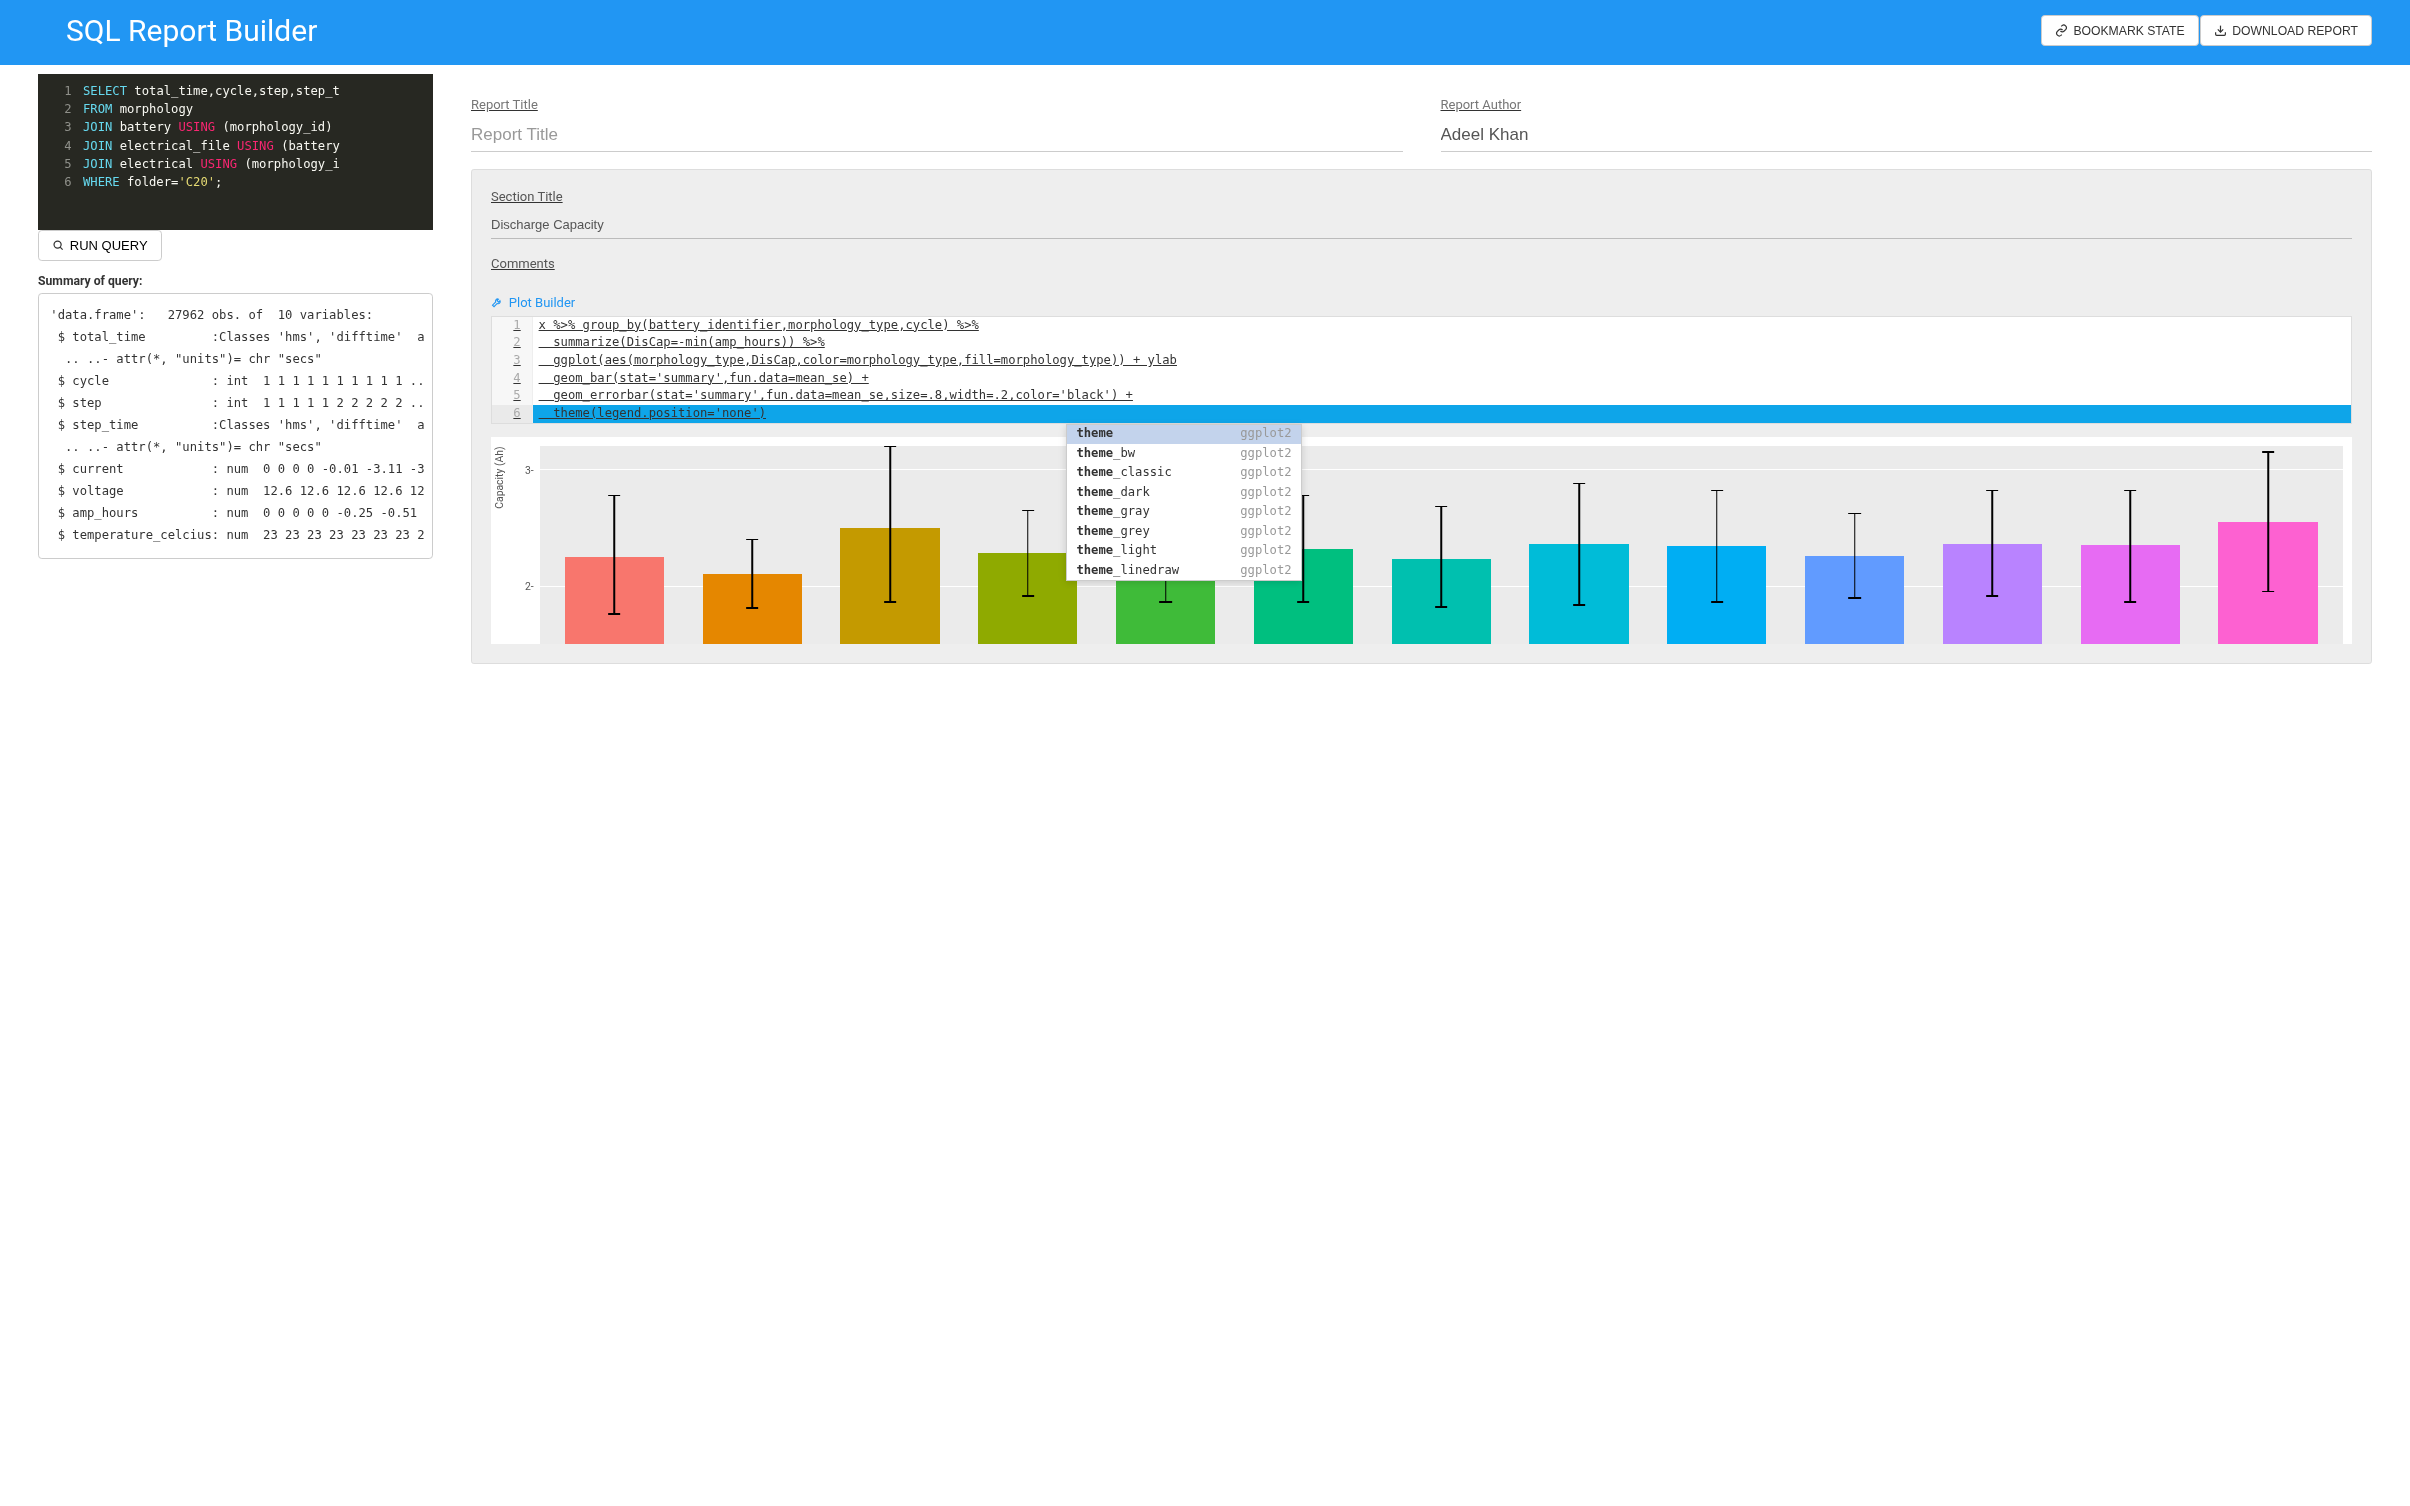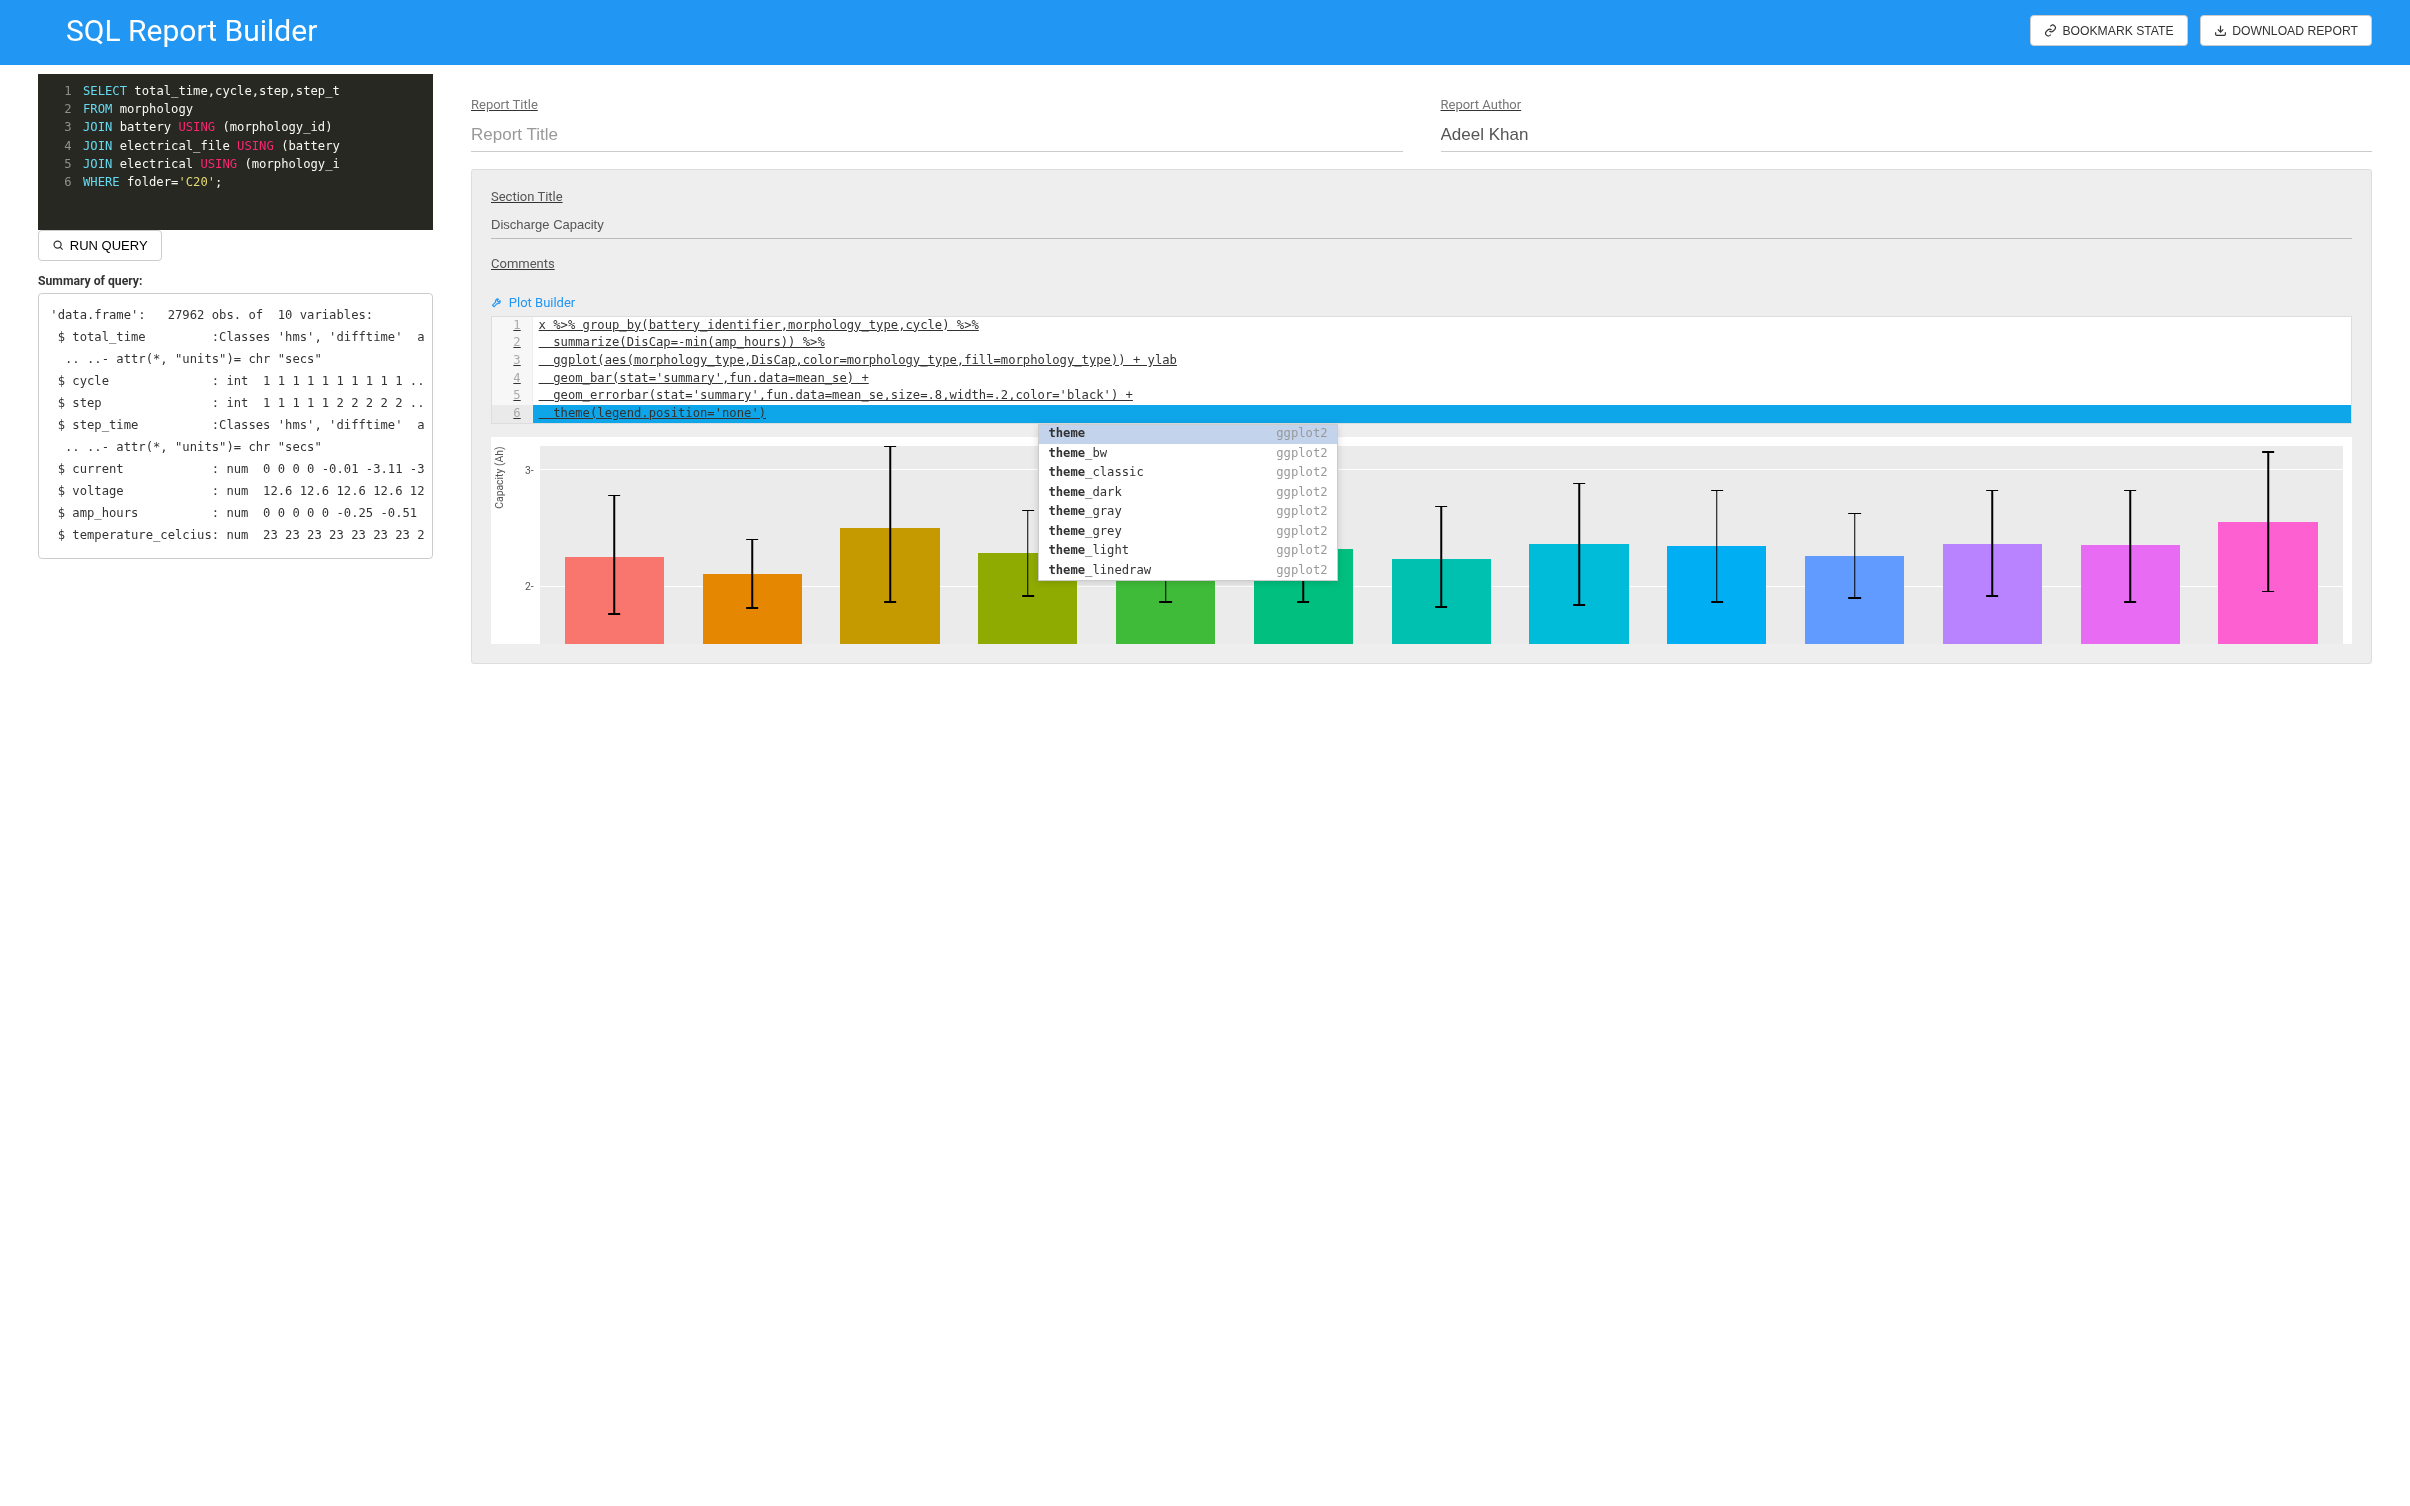--- a/index.html
+++ b/index.html
@@ -1,20 +1,20 @@
 <!DOCTYPE html>
 <html style="font-size:15px"><head>
 <meta charset="utf-8">
 <style>
 * { box-sizing: border-box; margin: 0; padding: 0; }
 body { font-family: -apple-system, BlinkMacSystemFont, "Segoe UI", Roboto, "Helvetica Neue", Arial, sans-serif; font-size: 13px; color: #333; background: #fff; }
 
 .header { background: #2196F3; color: #fff; padding: 13px 38px 17px 66px; display: flex; align-items: center; justify-content: space-between; }
 .header h1 { font-size: 30px; font-weight: 400; }
-.header-buttons { display: flex; gap: 12px; padding-left: 12px; }
+.header-buttons { display: flex; gap: 1px; padding-left: 12px; }
 .btn-white { background: #fff; color: #333; border: 0.9px solid #ccc; border-radius: 3.8px; padding: 7.5px 13px; font-size: 12.2px; font-weight: 500; cursor: pointer; display: inline-flex; align-items: center; gap: 5.6px; }
 
 .main { display: flex; padding: 0 38px 38px 38px; gap: 38px; }
 .left-col { width: 395px; flex-shrink: 0; padding-top: 9.4px; }
 .right-col { flex: 1; padding-top: 32px; min-width: 0; text-decoration: underline; }
 
 .sql-editor { background: #272822; border-radius: 0; padding: 7.5px 0; font-family: Consolas, Monaco, monospace; font-size: 12.2px; line-height: 1.5; color: #f8f8f2; overflow: hidden; height: 156px; }
 .sql-line { display: flex; white-space: pre; }
 .sql-gutter { width: 45px; text-align: right; padding-right: 11.3px; color: #8F908A; flex-shrink: 0; }
 .k-blue { color: #66D9EF; }
@@ -40,21 +40,21 @@
 .plot-builder-link { color: #2196F3; font-size: 13px; display: inline-flex; align-items: center; gap: 5.6px; margin: 15px 0 5.6px 0; cursor: pointer; }
 
 .r-editor { background: #fff; border: 0.9px solid #ddd; font-family: Consolas, Monaco, monospace; font-size: 12.2px; line-height: 1.45; position: relative; }
 .r-line { display: flex; white-space: pre; }
 .r-gutter { width: 41px; text-align: right; padding-right: 11.3px; color: #aaa; background: #f7f7f7; flex-shrink: 0; border-right: 0.9px solid #eee; }
 .r-code { padding-left: 5.6px; color: #333; overflow: hidden; }
 .r-line.active .r-gutter { background: #eaeaea; }
 .r-line.active .r-code-bg { background: #0ea5e9; }
 .r-code-bg { flex: 1; display: flex; }
 
-.autocomplete { position: absolute; left: 546px; top: 107px; background: #fff; border: 0.9px solid #ccc; box-shadow: 0 1.9px 7.5px rgba(0,0,0,0.15); width: 300px; z-index: 10; font-family: Consolas, Monaco, monospace; font-size: 12.2px; }
+.autocomplete { position: absolute; left: 574px; top: 107px; background: #fff; border: 0.9px solid #ccc; box-shadow: 0 1.9px 7.5px rgba(0,0,0,0.15); width: 236px; z-index: 10; font-family: Consolas, Monaco, monospace; font-size: 12.2px; }
 .ac-item { display: flex; justify-content: space-between; padding: 0.9px 9.4px; }
 .ac-item.selected { background: #c3d3ec; }
 .ac-name .ac-match { font-weight: 700; }
 .ac-pkg { color: #999; }
 
 .chart-area { background: #fff; margin-top: 13px; padding: 9.4px 9.4px 0 34px; position: relative; height: 207px; overflow: hidden; }
 .chart-plot-bg { position: absolute; left: 49px; right: 9.4px; top: 9.4px; bottom: 0; background: #ebebeb; }
 .chart-grid-line { position: absolute; left: 0; right: 0; height: 0.9px; background: #fff; }
 .chart-ylabel { position: absolute; left: 1.9px; top: 50%; transform: rotate(-90deg) translateX(50%); transform-origin: left top; font-size: 10.4px; color: #555; white-space: nowrap; }
 .chart-tick { position: absolute; left: 34px; font-size: 10.4px; color: #555; transform: translateY(-50%); }

